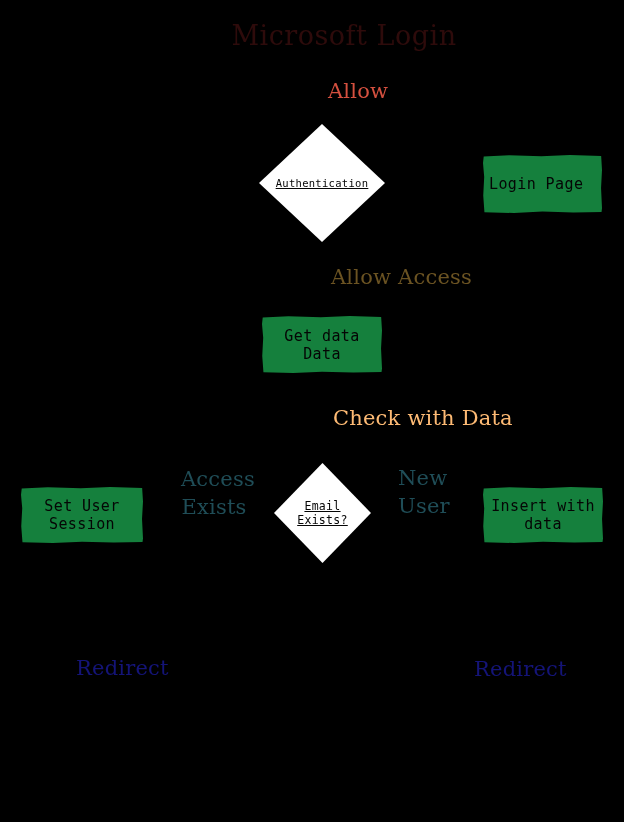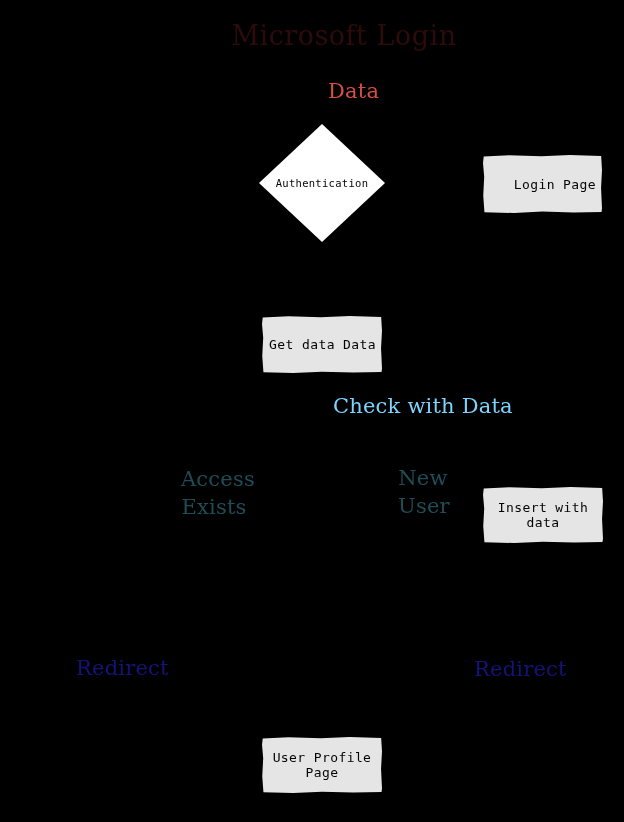--- a/index.html
+++ b/index.html
@@ -41,27 +41,27 @@
     font-family: "DejaVu Serif", serif;
     font-size: 21px;
     font-weight: 400;
     line-height: 1.32;
     white-space: pre-line;
     letter-spacing: 0.2px;
   }
   
   .node-box {
     position: absolute;
-    background: #e5e5e5;
+    background: #15803d;
     color: #050505;
     display: flex;
     align-items: center;
-    justify-content: flex-end;
+    justify-content: flex-start;
     font-family: "DejaVu Sans Mono", monospace;
-    font-size: 13px;
+    font-size: 15px;
     letter-spacing: 0.4px;
     text-align: center;
     box-sizing: border-box;
     
     clip-path: polygon(
       0.6% 2.5%, 22% 0.4%, 49% 2.2%, 73% 0.0%, 99.3% 1.8%,
       100% 26%, 99.2% 57%, 100% 92%, 99.6% 98.4%,
       76% 99.2%, 50% 97.6%, 26% 100%, 1.2% 98.6%,
       0.2% 70%, 1.0% 38%, 0.0% 14%
     );
@@ -86,65 +86,72 @@
     display: flex;
     align-items: center;
     justify-content: center;
     color: #050505;
     font-family: "DejaVu Sans Mono", monospace;
     font-size: 11.5px;
     line-height: 1.25;
     letter-spacing: 0.3px;
     text-align: center;
     white-space: pre-line;
+    text-decoration: underline;
   }
   .node-diamond.auth .node-label {
     font-size: 10.5px;
     padding-top: 2px;
   }
 </style>
 </head>
 <body>
 
 <div id="canvas">
 
   <div class="diagram-title">Microsoft Login</div>
 
-  <div class="edge-label" style="left:328px; top:78px; color:#d4503f;">Data</div>
+  <div class="edge-label" style="left:328px; top:78px; color:#d4503f;">Allow</div>
 
   <div class="node-diamond auth" style="left:259px; top:124px; width:126px; height:118px;">
     <div class="diamond-shape"></div>
     <div class="node-label">Authentication</div>
   </div>
 
 
   <div class="node-box" style="left:483px; top:155px; width:119px; height:58px;">
     <span class="node-label">Login Page</span>
   </div>
 
+  <div class="edge-label" style="left:331px; top:264px; color:#6b5322;">Allow Access</div>
 
   <div class="node-box" style="left:262px; top:316px; width:120px; height:57px;">
     <span class="node-label">Get data Data</span>
   </div>
 
-  <div class="edge-label" style="left:333px; top:393px; color:#7dd3fc;">Check with Data</div>
+  <div class="edge-label" style="left:333px; top:405px; color:#fdba74;">Check with Data</div>
 
   <div class="edge-label" style="left:181px; top:466px; color:#1f4d57; text-align:center; width:66px;">Access
 Exists</div>
 
+  <div class="node-box" style="left:21px; top:487px; width:122px; height:56px;">
+    <span class="node-label">Set User Session</span>
+  </div>
 
+  <div class="node-diamond" style="left:274px; top:463px; width:97px; height:100px;">
+    <div class="diamond-shape"></div>
+    <div class="node-label">Email
+Exists?</div>
+  </div>
 
-  <div class="edge-label" style="left:398px; top:465px; color:#1f4d57; width:50px;text-align:center;">New
+  <div class="edge-label" style="left:398px; top:465px; color:#1f4d57; width:50px;">New
 User</div>
 
   <div class="node-box" style="left:483px; top:487px; width:120px; height:56px;">
     <span class="node-label">Insert with data</span>
   </div>
 
   <div class="edge-label" style="left:76px; top:655px; color:#141478;">Redirect</div>
 
   <div class="edge-label" style="left:474px; top:656px; color:#141478;">Redirect</div>
 
-  <div class="node-box" style="left:262px; top:737px; width:120px; height:56px;">
-    <span class="node-label">User Profile Page</span>
-  </div>
 
 </div>
 
 </body></html>

